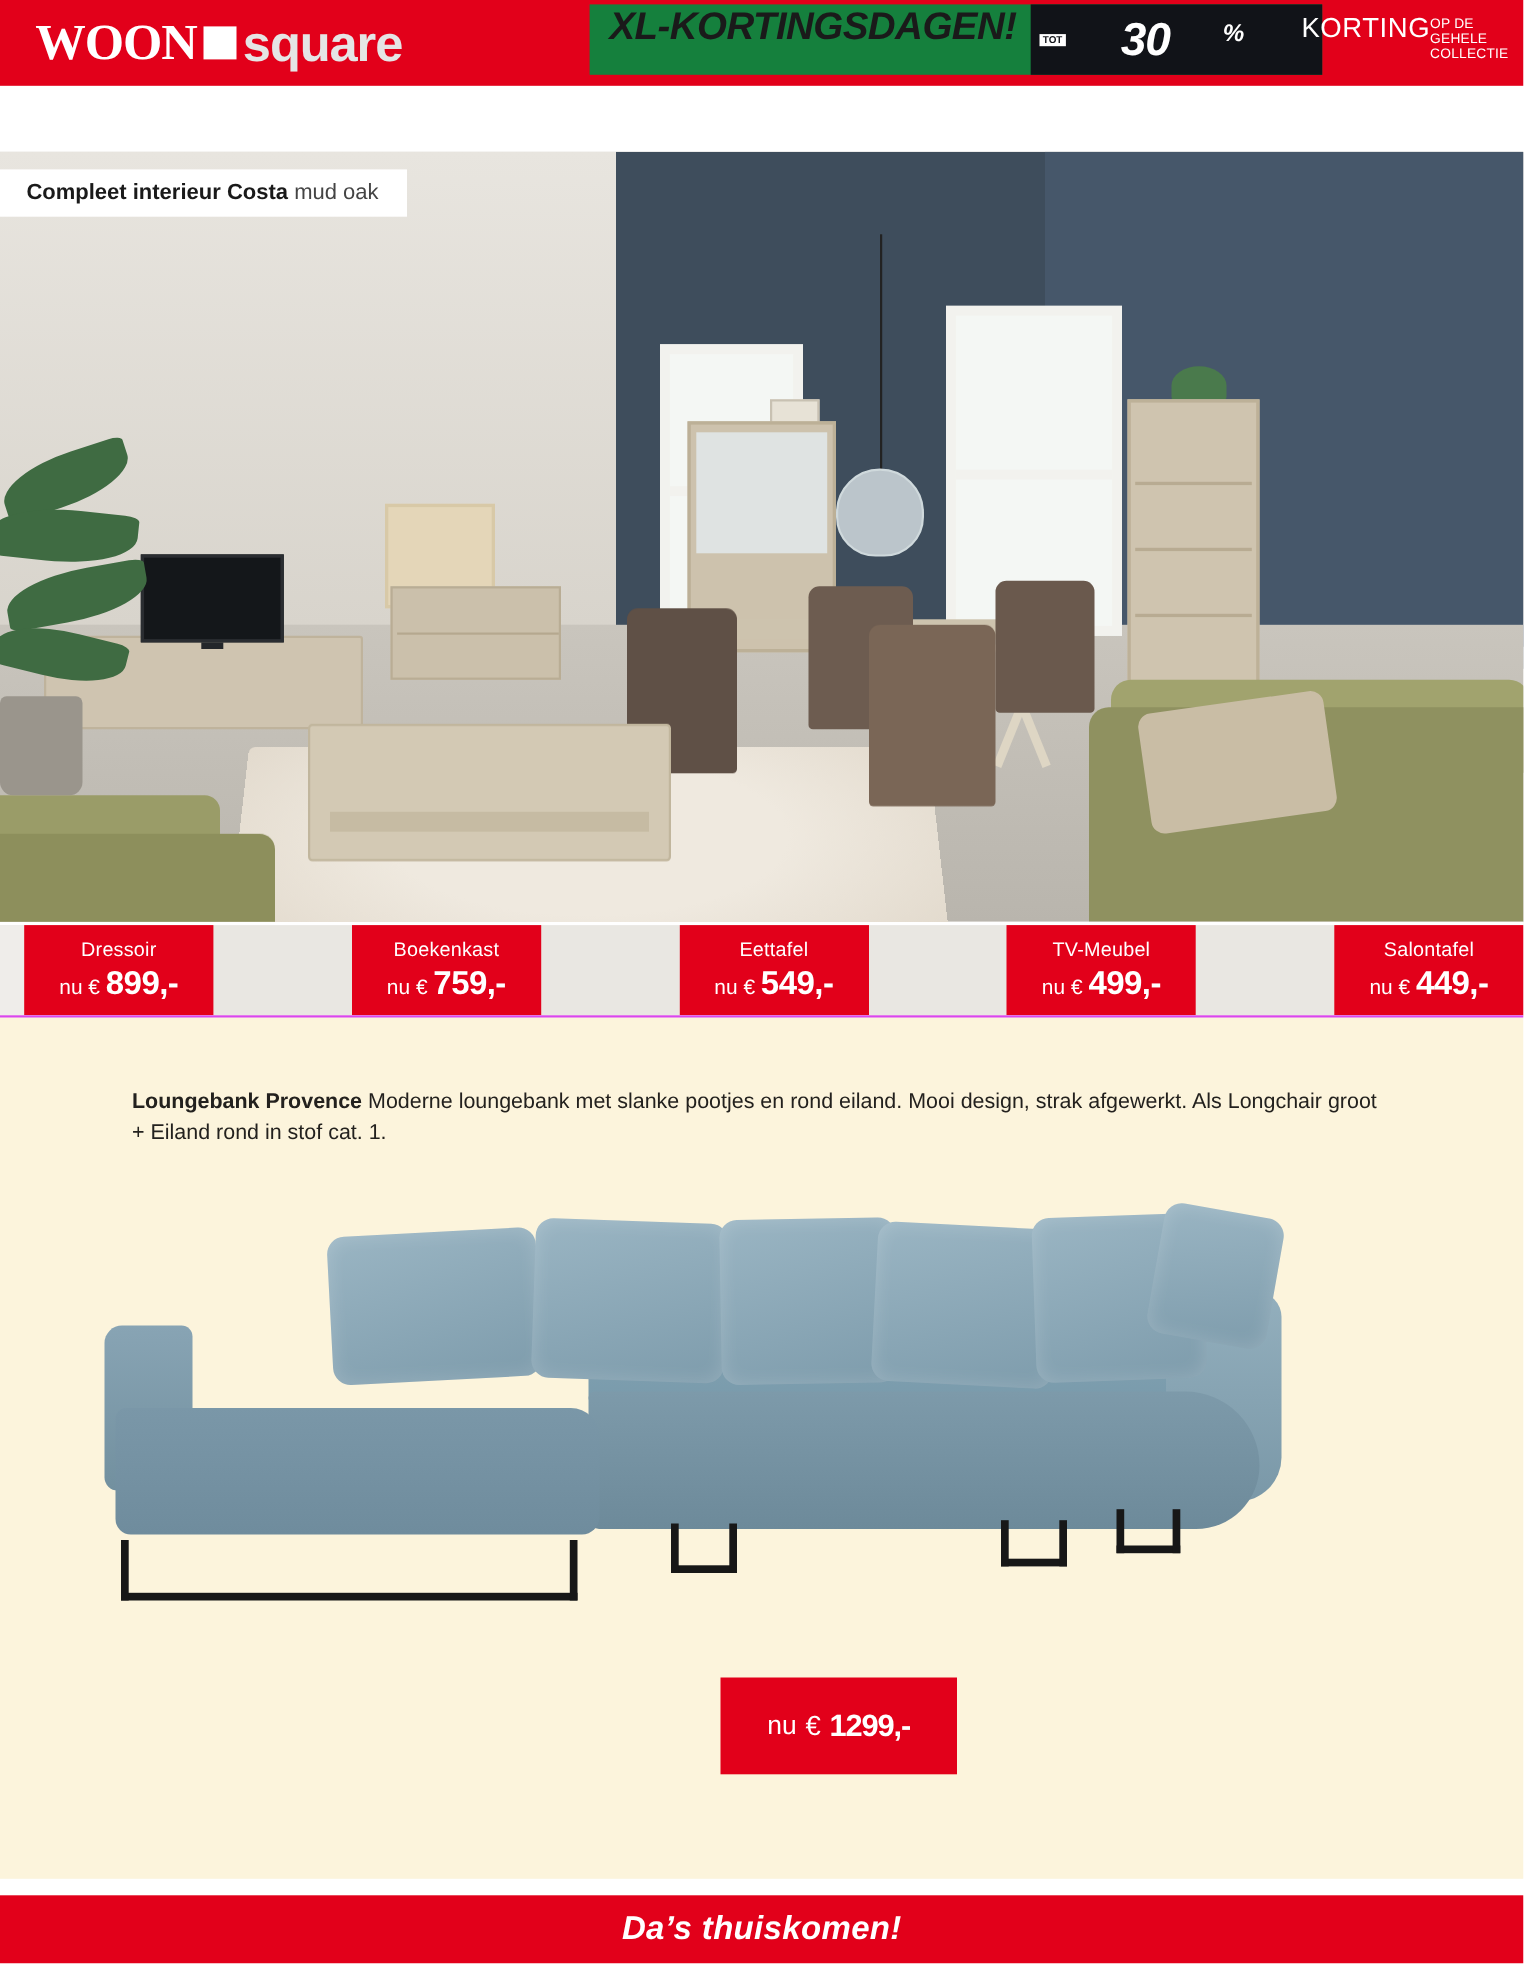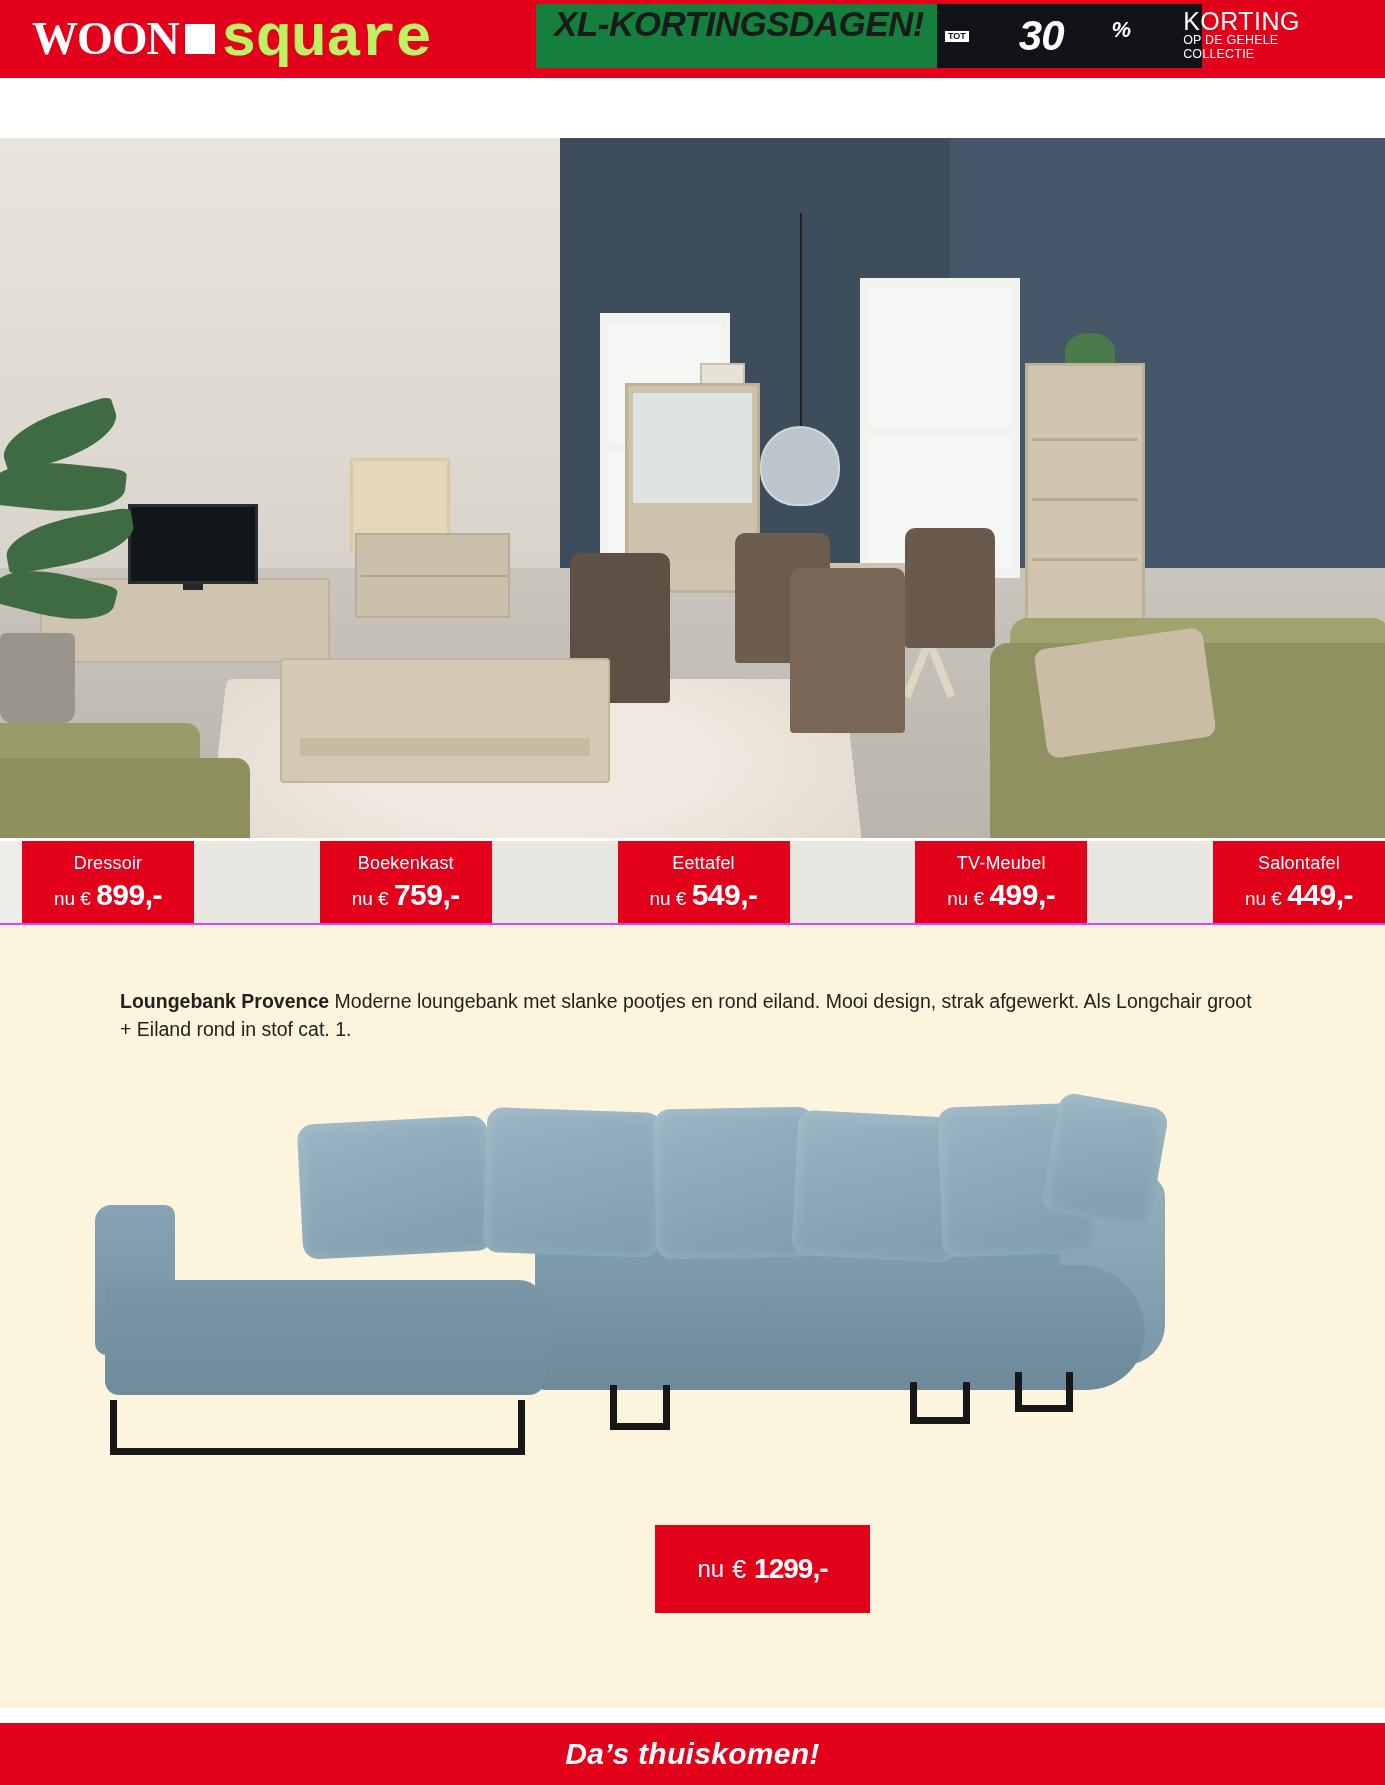--- a/index.html
+++ b/index.html
@@ -34,25 +34,25 @@
     color: #fff;
     line-height: 1;
   }
   .logo-block {
     width: 30px; height: 30px;
     background: #fff;
     margin: 0 6px 0 6px;
     display: inline-block;
   }
   .logo-square {
-    font-family: Liberation Mono, monospace;
-    font-weight: bold;
-    font-size: 60px;
+    font-family: Liberation Sans, sans-serif;
+    font-weight: bold;
+    font-size: 46px;
     letter-spacing: -1px;
-    color: #bef264;
+    color: #e5e5e5;
     line-height: 1;
   }
 
   .promo-band {
     position: absolute;
     left: 536px;
     top: 4px;
     height: 64px;
     width: 666px;
     background: #15803d;
@@ -98,21 +98,21 @@
     line-height: 1;
     letter-spacing: -1px;
   }
   .promo-pct {
     font-weight: bold;
     font-style: italic;
     font-size: 22px;
     line-height: 1;
     margin-top: -12px;
   }
-  .promo-korting-wrap { display: flex; flex-direction: column; margin-left: 4px; }
+  .promo-korting-wrap { display: flex; flex-direction: row; margin-left: 4px; }
   .promo-korting {
     font-weight: normal;
     font-size: 25px;
     line-height: 0.95;
     letter-spacing: 0.5px;
   }
   .promo-sub {
     font-size: 12.5px;
     letter-spacing: 0.2px;
     line-height: 1.1;
@@ -307,20 +307,24 @@
         <span class="promo-pct">%</span>
         <span class="promo-korting-wrap">
           <span class="promo-korting">KORTING</span>
           <span class="promo-sub">OP DE GEHELE COLLECTIE</span>
         </span>
       </div>
     </div>
   </div>
 
   <div class="hero-wrap">
+    <div class="hero-label">
+      <b>Compleet interieur Costa</b>
+      <span>mud oak</span>
+    </div>
 
     <div class="hero">
       <div class="wall-left"></div>
       <div class="wall-dark"></div>
       <div class="wall-dark2"></div>
       <div class="floor"></div>
 
       <div class="window w1">
         <div class="win-mull" style="left:0;top:120px;width:112px;height:9px;"></div>
       </div>

